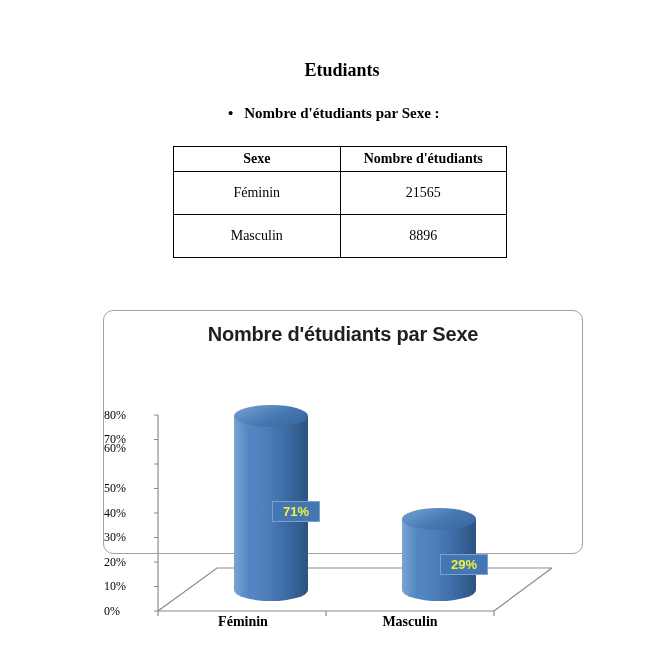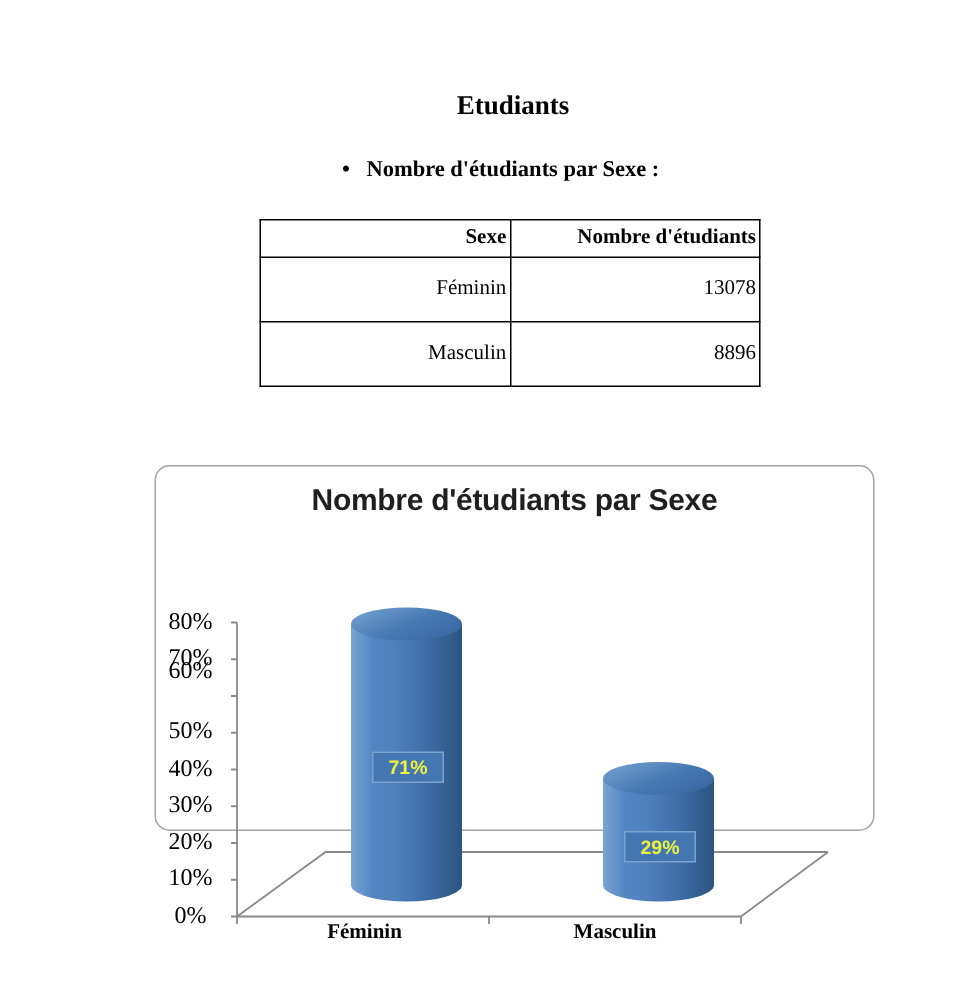--- a/index.html
+++ b/index.html
@@ -16,56 +16,56 @@
   .bullet-line{
     position:absolute;left:228px;top:105px;
     font-size:15px;font-weight:bold;white-space:nowrap;
   }
   .bullet-line .bullet{display:inline-block;margin-right:11px;font-size:15px;}
   table.stats{
     position:absolute;left:173px;top:146px;width:334px;
     border-collapse:collapse;table-layout:fixed;
   }
   table.stats th,table.stats td{
-    border:1.5px solid #000;text-align:right;vertical-align:middle;
+    border:1.5px solid #000;text-align:center;vertical-align:middle;
     font-size:14px;padding:0 2px;overflow:hidden;
   }
   table.stats th{height:24px;font-weight:bold;}
   table.stats td{height:42px;font-weight:normal;}
   td.bold{font-weight:bold;}
   
   .chart{
     position:absolute;left:103px;top:310px;width:480px;height:244px;
     box-sizing:border-box;border:1.5px solid #a3a3a3;border-radius:10px;
     background:#fff;
   }
   .chart-title{
     position:absolute;left:0;top:12px;width:100%;text-align:center;
     font-family:"Liberation Sans", sans-serif;font-size:20px;font-weight:bold;color:#1f1f1f;
     letter-spacing:-0.2px;
   }
   .plot-lines{position:absolute;left:0;top:0;}
   .ytick{
-    position:absolute;width:46px;text-align:center;font-size:16px;line-height:16px;
+    position:absolute;width:46px;text-align:left;font-size:12px;line-height:16px;
   }
   .cyl-body{
     position:absolute;width:74px;
     background:linear-gradient(90deg,#7aa4d2 0%,#5д86c2 20%,#4f81bd 40%,#3e6da7 68%,#2b5480 100%);
     background:linear-gradient(90deg,#7aa4d2 0%,#5286c2 20%,#4f81bd 40%,#3e6da7 68%,#2b5480 100%);
     border-radius:0 0 37px 37px / 0 0 11px 11px;
   }
   .cyl-top{
     position:absolute;width:74px;height:22px;border-radius:50%;
     background:linear-gradient(155deg,#6f9dcd 8%,#4577b1 55%,#38679f 95%);
   }
   .bar-label{
     position:absolute;width:46px;height:19px;
     background:#4477b2;border:1px solid #7ba3d0;
     display:flex;align-items:center;justify-content:center;
-    font-family:"Liberation Sans", sans-serif;font-size:13px;font-weight:bold;color:#eef23f;
+    font-family:"Liberation Sans", sans-serif;font-size:13px;font-weight:bold;color:#eef23f;margin-left:24px;
   }
   .cat-label{
     position:absolute;top:303px;width:120px;text-align:center;
     font-size:14px;font-weight:bold;
   }
 </style>
 </head>
 <body>
 
 <div class="doc-title">
@@ -79,21 +79,21 @@
 <table class="stats">
   <thead>
     <tr>
       <th>Sexe</th>
       <th>Nombre d'étudiants</th>
     </tr>
   </thead>
   <tbody>
     <tr>
       <td>Féminin</td>
-      <td>13078</td>
+      <td>21565</td>
     </tr>
     <tr>
       <td>Masculin</td>
       <td>8896</td>
     </tr>
   </tbody>
 </table>
 
 <div class="chart">
 

